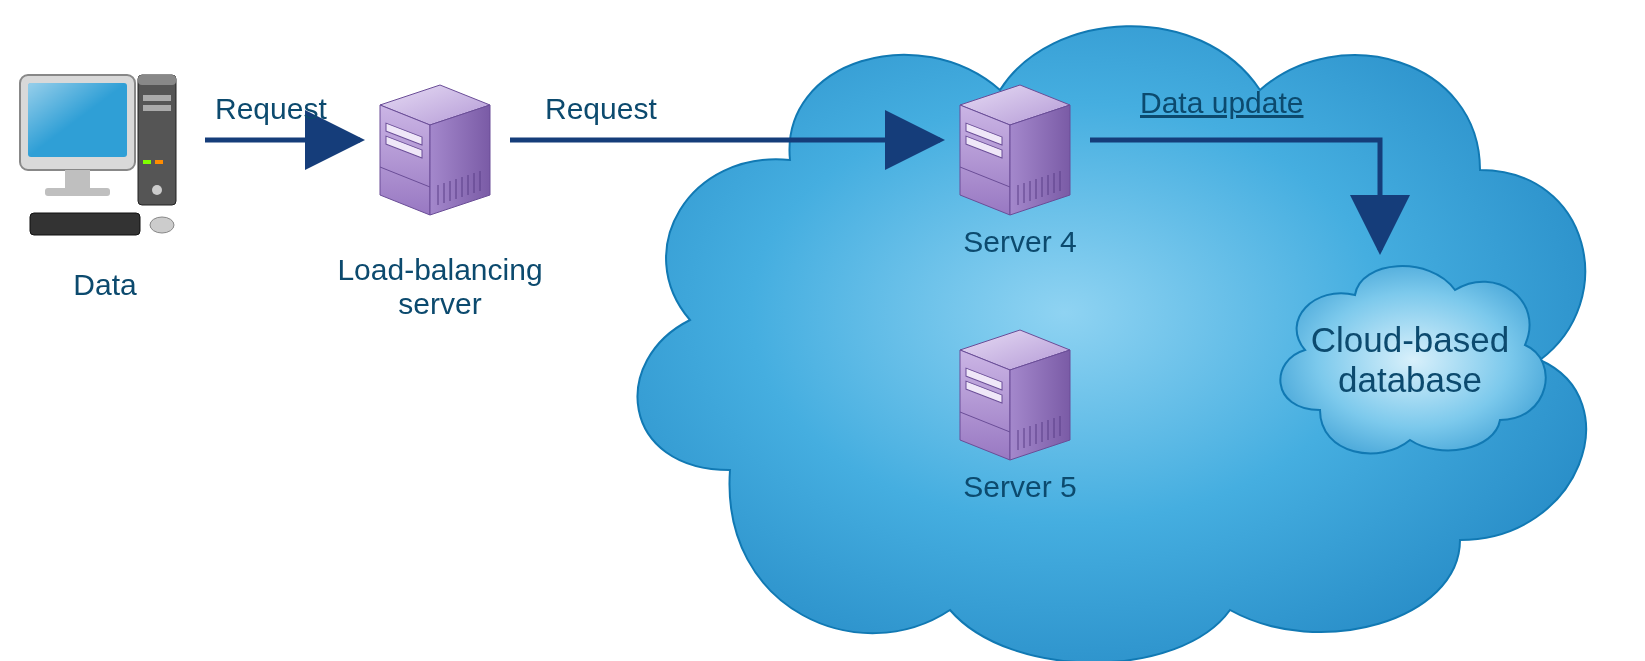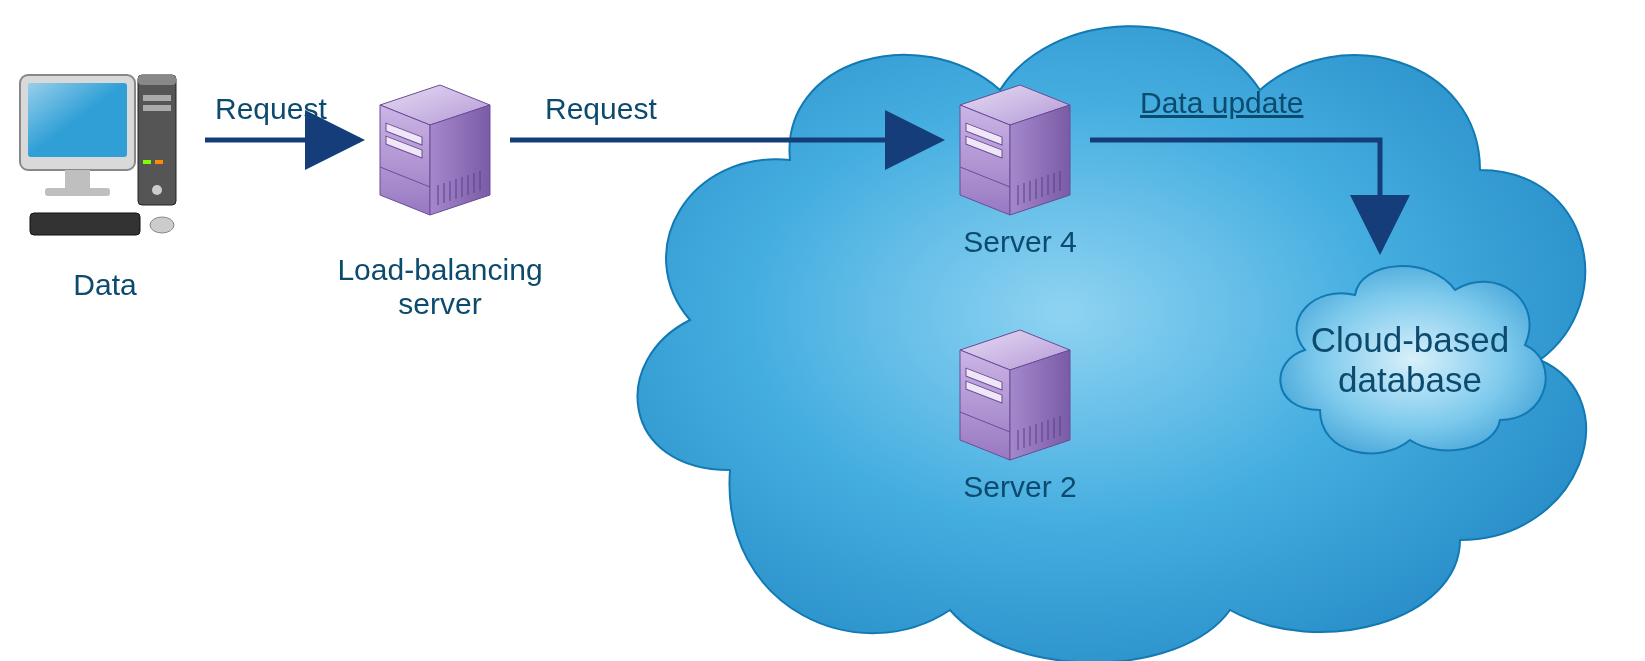--- a/index.html
+++ b/index.html
@@ -179,21 +179,21 @@
       <line x1="68" y1="110" x2="68" y2="130"></line>
       <line x1="74" y1="108" x2="74" y2="128"></line>
       <line x1="80" y1="106" x2="80" y2="126"></line>
       <line x1="86" y1="104" x2="86" y2="124"></line>
       <line x1="92" y1="102" x2="92" y2="122"></line>
       <line x1="98" y1="100" x2="98" y2="120"></line>
       <line x1="104" y1="98" x2="104" y2="118"></line>
       <line x1="110" y1="96" x2="110" y2="116"></line>
     </g>
   </svg>
-  <div class="abs label" style="left:945px; top:470px; width:150px;">Server 2</div>
+  <div class="abs label" style="left:945px; top:470px; width:150px;">Server 5</div>
 
   <svg class="abs" style="left:0; top:0;" width="1645" height="661">
     <defs>
       <marker id="arrowHead" markerWidth="14" markerHeight="14" refX="11" refY="6" orient="auto">
         <path d="M0,0 L12,6 L0,12 Z" fill="#153d7a"></path>
       </marker>
     </defs>
 
     <line x1="205" y1="140" x2="360" y2="140" stroke="#153d7a" stroke-width="5" marker-end="url(#arrowHead)"></line>
 

